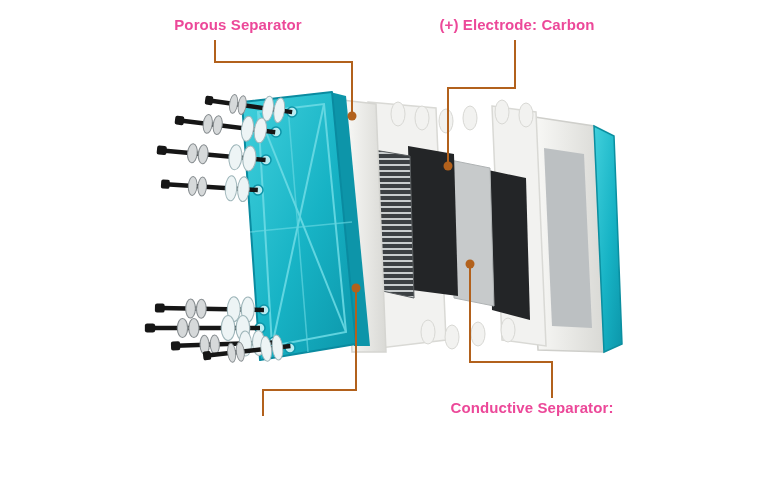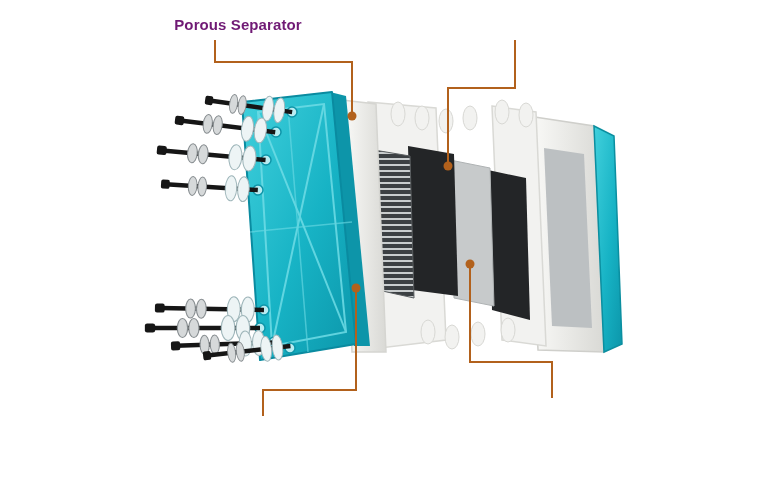--- a/index.html
+++ b/index.html
@@ -9,21 +9,21 @@
     background:#ffffff;
     overflow:hidden;
     font-family:"Liberation Sans", sans-serif;
   }
   .diagram-svg{position:absolute;left:0;top:0;width:768px;height:489px;}
   .label{
     position:absolute;
     font-weight:700;
     font-size:15px;
     line-height:20px;
-    color:#701a75;
+    color:#ec4899;
     text-align:center;
     letter-spacing:.1px;
     white-space:nowrap;
   }
   .label div{white-space:nowrap;}
   #lbl-porous{left:118px;top:15px;width:240px;}
   #lbl-positive{left:397px;top:15px;width:240px;}
   #lbl-negative{left:133px;top:420px;width:280px;}
   #lbl-conductive{left:382px;top:398px;width:300px;}
 </style>
@@ -128,18 +128,20 @@
     <g fill="#b2611c">
       <circle cx="352" cy="116" r="4.5"></circle>
       <circle cx="448" cy="166" r="4.5"></circle>
       <circle cx="356" cy="288" r="4.5"></circle>
       <circle cx="470" cy="264" r="4.5"></circle>
     </g>
   </svg>
 
   <div class="label" id="lbl-porous">Porous Separator</div>
 
+  <div class="label" id="lbl-positive">(+) Electrode: Carbon</div>
 
 
   <div class="label" id="lbl-conductive">
+    <div>Conductive Separator:</div>
   </div>
 
 </div>
 
 </body></html>

